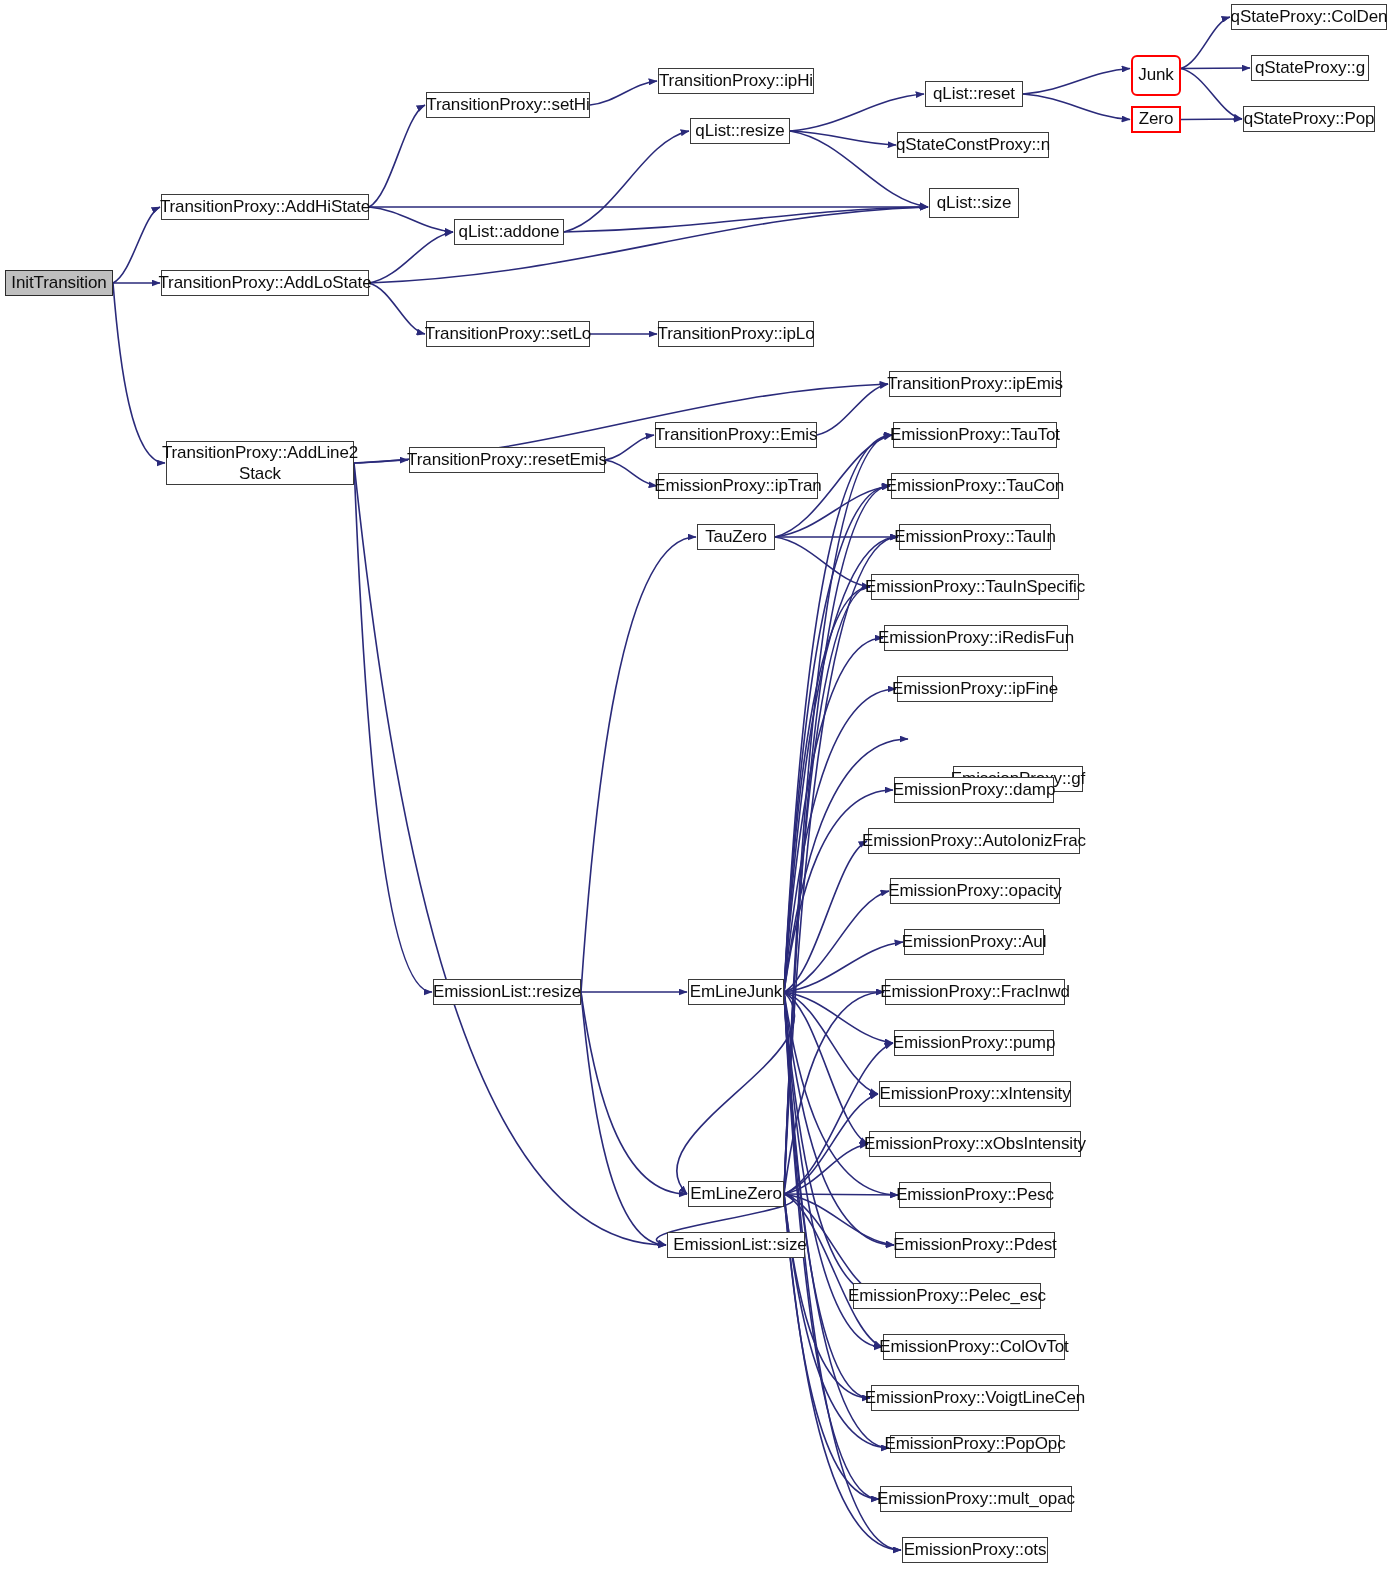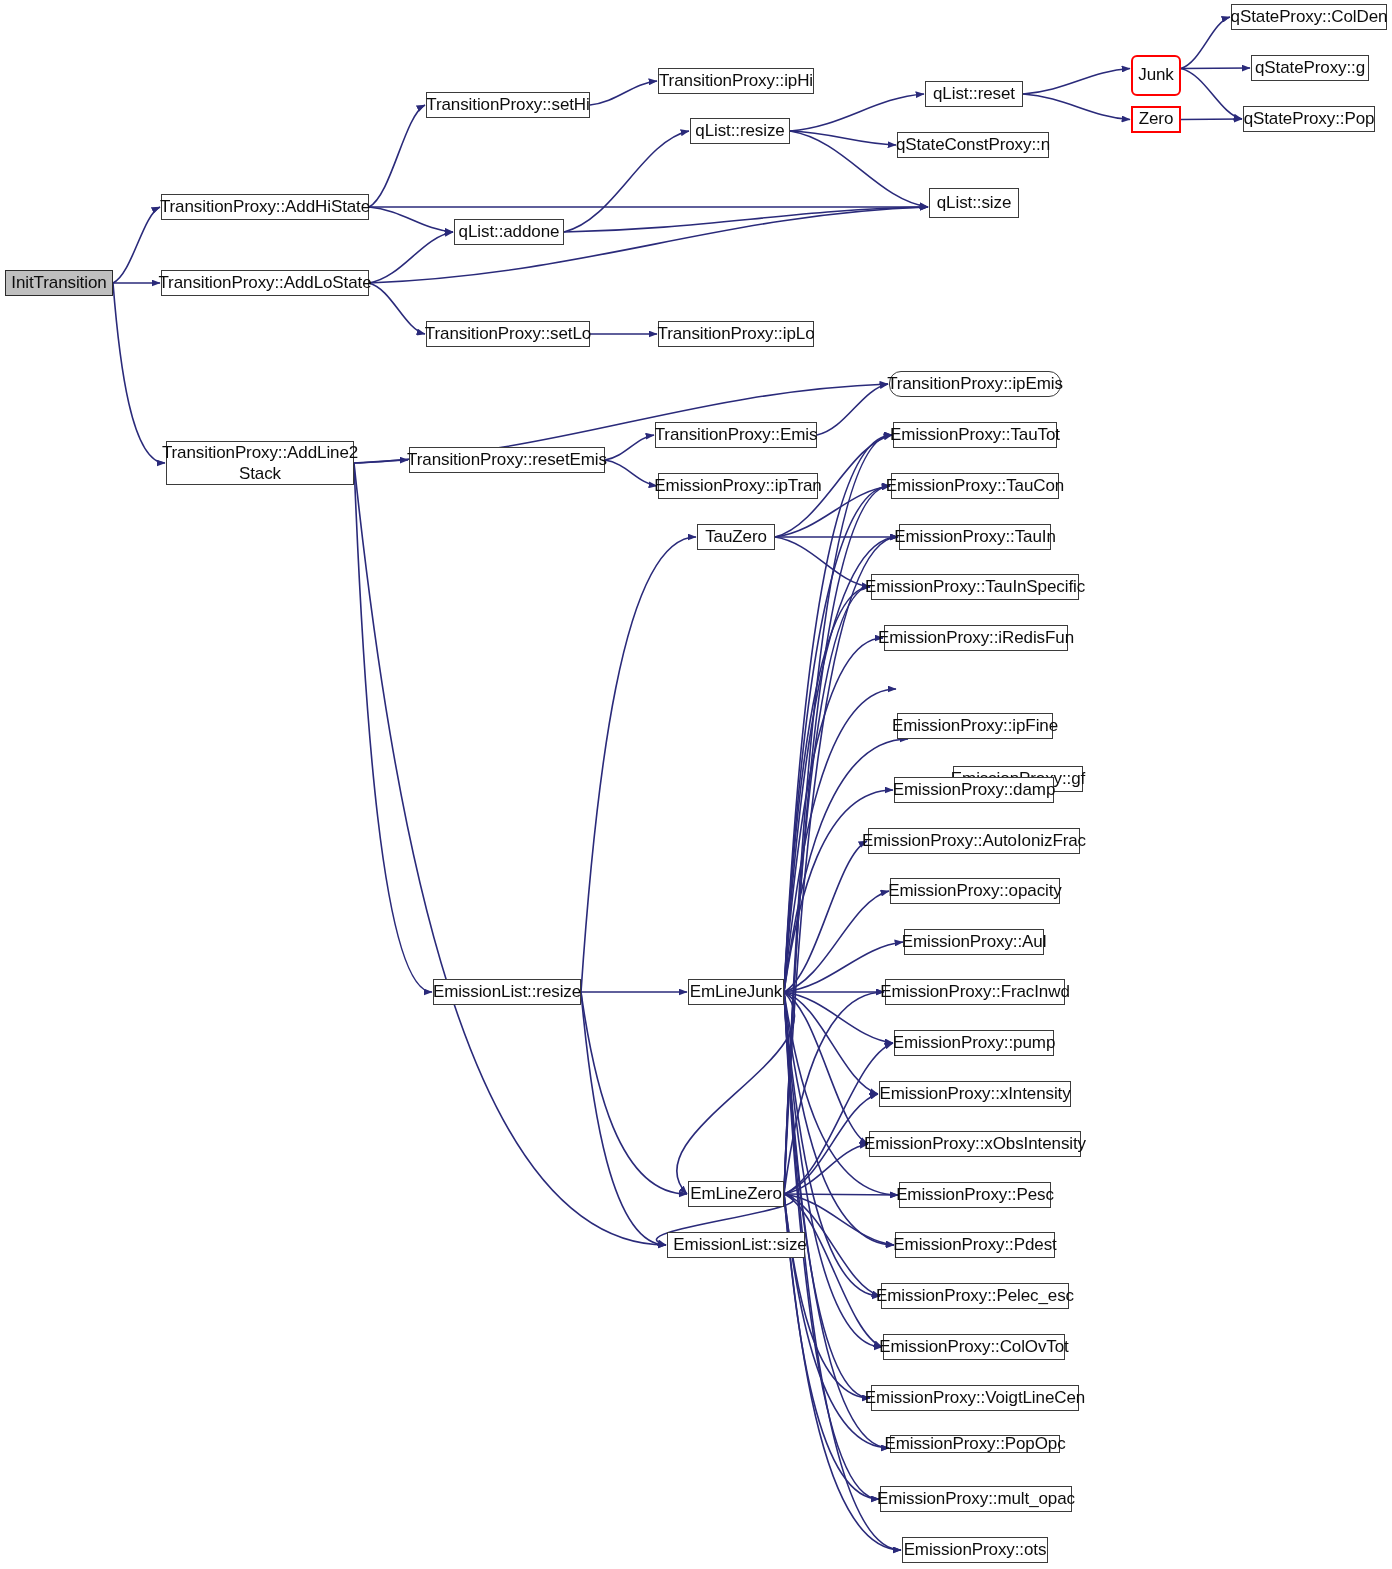--- a/index.html
+++ b/index.html
@@ -161,38 +161,38 @@
       <div class="node" style="left: 688px; top: 1181px; width: 96px; height: 26px;">EmLineZero</div>
       <div class="node" style="left: 667px; top: 1232px; width: 138px; height: 26px; padding-left: 8px;">EmissionList::size</div>
       <div class="node" style="left: 925px; top: 81px; width: 98px; height: 26px;">qList::reset</div>
       <div class="node" style="left: 897px; top: 132px; width: 152px; height: 26px;">qStateConstProxy::n</div>
       <div class="node" style="left: 929px; top: 188px; width: 90px; height: 30px;">qList::size</div>
       <div class="node alert" style="left: 1131px; top: 55px; width: 50px; height: 41px; border-radius: 6px;">Junk</div>
       <div class="node alert" style="left: 1131px; top: 106px; width: 50px; height: 27px;">Zero</div>
       <div class="node" style="left: 1231px; top: 4px; width: 156px; height: 26px;">qStateProxy::ColDen</div>
       <div class="node" style="left: 1251px; top: 55px; width: 118px; height: 26px;">qStateProxy::g</div>
       <div class="node" style="left: 1243px; top: 106px; width: 132px; height: 26px;">qStateProxy::Pop</div>
-      <div class="node" style="left: 889px; top: 371px; width: 172px; height: 26px; border-radius: 12px;">TransitionProxy::ipEmis</div>
+      <div class="node" style="left: 889px; top: 371px; width: 172px; height: 26px;">TransitionProxy::ipEmis</div>
       <div class="node" style="left: 893px; top: 422px; width: 164px; height: 26px;">EmissionProxy::TauTot</div>
       <div class="node" style="left: 891px; top: 473px; width: 168px; height: 26px;">EmissionProxy::TauCon</div>
       <div class="node" style="left: 899px; top: 524px; width: 152px; height: 26px;">EmissionProxy::TauIn</div>
       <div class="node" style="left: 871px; top: 574px; width: 208px; height: 26px;">EmissionProxy::TauInSpecific</div>
       <div class="node" style="left: 884px; top: 625px; width: 184px; height: 26px;">EmissionProxy::iRedisFun</div>
-      <div class="node" style="left: 897px; top: 676px; width: 156px; height: 26px; margin-top: 37px;">EmissionProxy::ipFine</div>
+      <div class="node" style="left: 897px; top: 676px; width: 156px; height: 26px;">EmissionProxy::ipFine</div>
       <div class="node" style="left: 953px; top: 726px; width: 130px; height: 26px; margin-top: 40px;">EmissionProxy::gf</div>
       <div class="node" style="left: 894px; top: 777px; width: 160px; height: 26px;">EmissionProxy::damp</div>
       <div class="node" style="left: 868px; top: 828px; width: 212px; height: 26px;">EmissionProxy::AutoIonizFrac</div>
       <div class="node" style="left: 890px; top: 878px; width: 170px; height: 26px;">EmissionProxy::opacity</div>
       <div class="node" style="left: 904px; top: 929px; width: 140px; height: 26px;">EmissionProxy::Aul</div>
       <div class="node" style="left: 885px; top: 979px; width: 180px; height: 26px;">EmissionProxy::FracInwd</div>
       <div class="node" style="left: 894px; top: 1030px; width: 160px; height: 26px;">EmissionProxy::pump</div>
       <div class="node" style="left: 879px; top: 1081px; width: 192px; height: 26px;">EmissionProxy::xIntensity</div>
       <div class="node" style="left: 869px; top: 1131px; width: 212px; height: 26px;">EmissionProxy::xObsIntensity</div>
       <div class="node" style="left: 899px; top: 1182px; width: 152px; height: 26px;">EmissionProxy::Pesc</div>
       <div class="node" style="left: 895px; top: 1232px; width: 160px; height: 26px;">EmissionProxy::Pdest</div>
-      <div class="node" style="left: 881px; top: 1283px; width: 188px; height: 26px;">EmissionProxy::Pelec_esc</div>
+      <div class="node" style="left: 853px; top: 1283px; width: 188px; height: 26px;">EmissionProxy::Pelec_esc</div>
       <div class="node" style="left: 883px; top: 1334px; width: 182px; height: 26px;">EmissionProxy::ColOvTot</div>
       <div class="node" style="left: 871px; top: 1385px; width: 208px; height: 26px;">EmissionProxy::VoigtLineCen</div>
       <div class="node" style="left: 890px; top: 1435px; width: 170px; height: 18px;">EmissionProxy::PopOpc</div>
       <div class="node" style="left: 880px; top: 1486px; width: 192px; height: 26px;">EmissionProxy::mult_opac</div>
       <div class="node" style="left: 902px; top: 1537px; width: 146px; height: 26px;">EmissionProxy::ots</div>
     </div>
 </div>
 
 </body></html>

